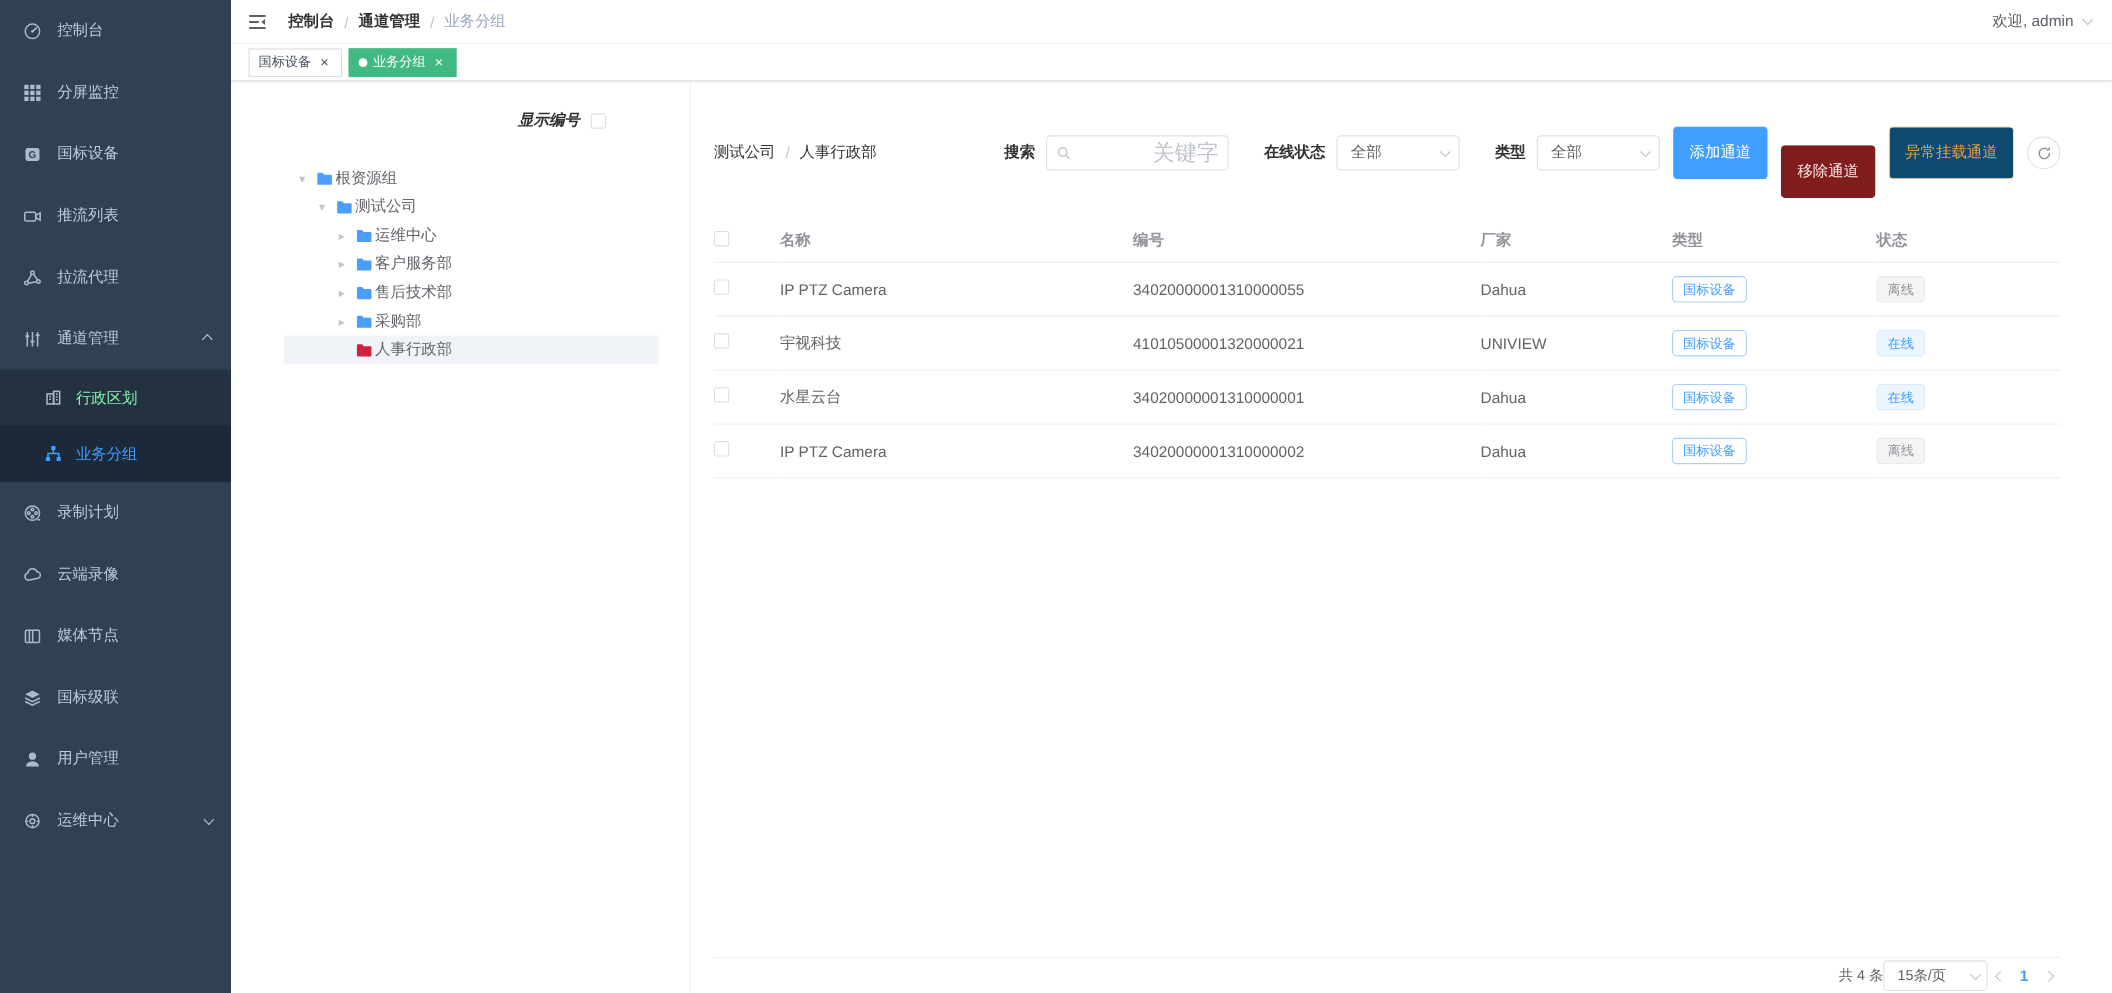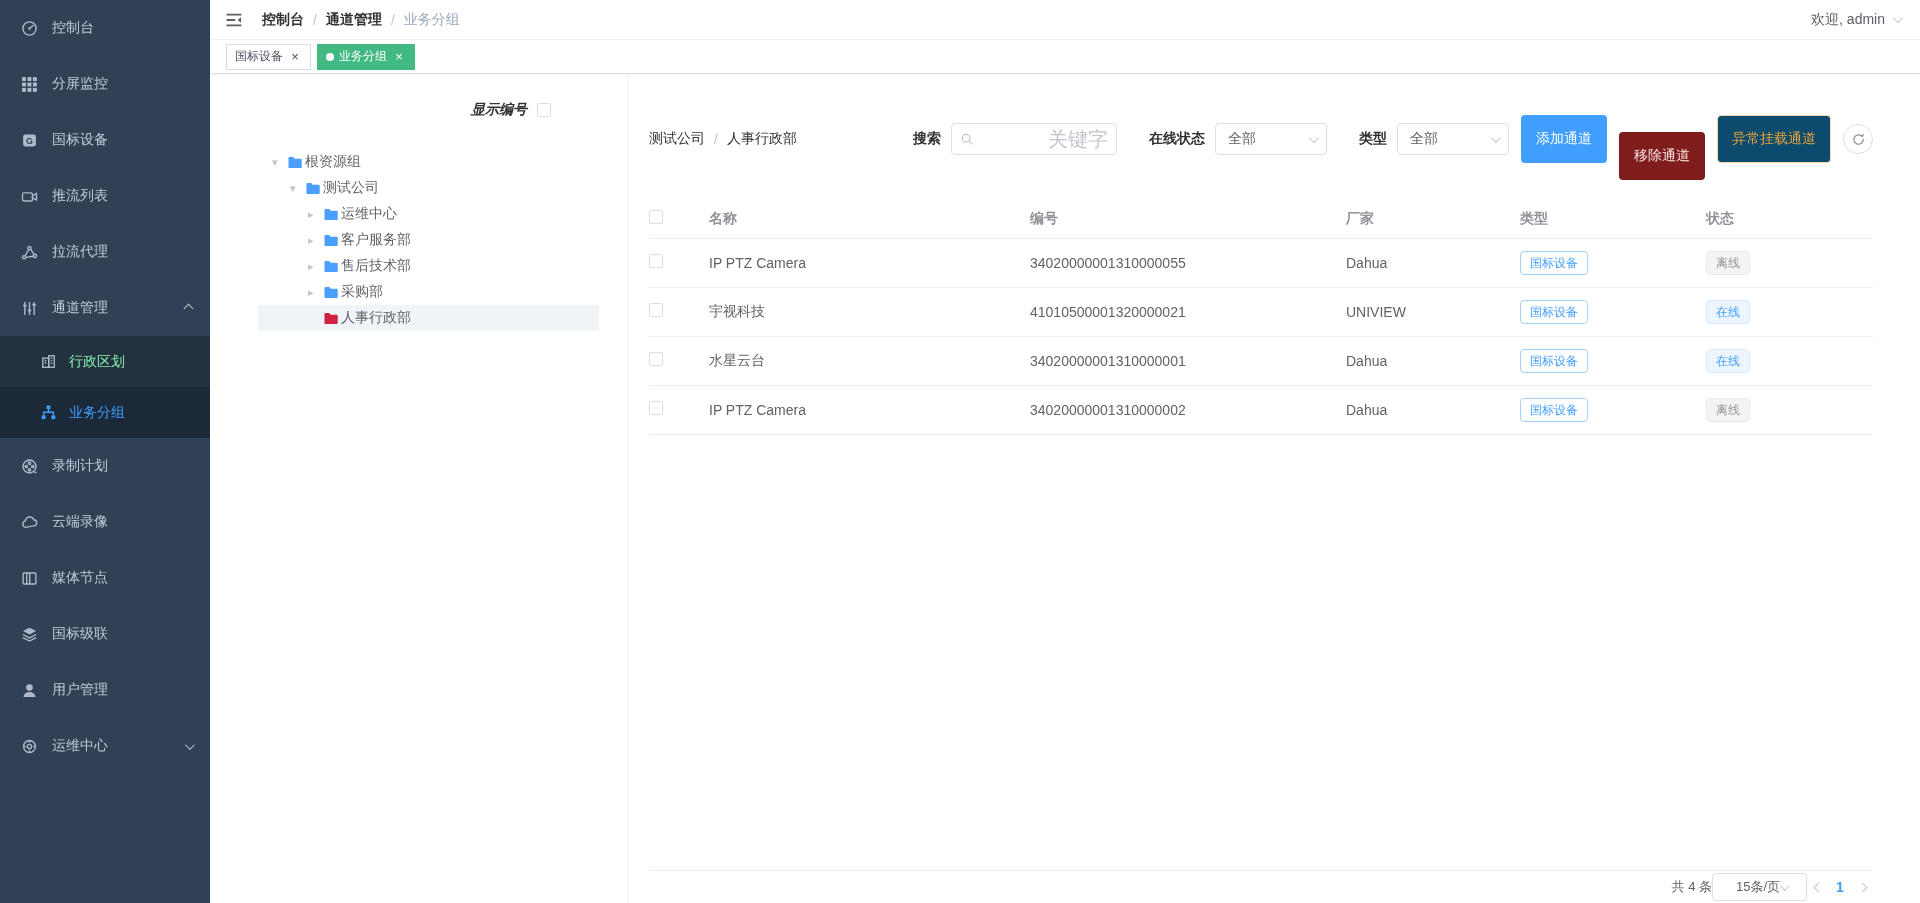--- a/index.html
+++ b/index.html
@@ -81,21 +81,21 @@
   .data-table col.c-vendor { width:174px; }
   .data-table col.c-type { width:186px; }
   .data-table th { text-align:left; color:#909399; font-weight:700; font-size:14px; height:38px; border-bottom:1px solid #ebeef5; padding:0 10px 0 0; }
   .data-table td { height:49px; color:#606266; font-size:14px; border-bottom:1px solid #ebeef5; padding:0 10px 0 0; }
   .tag { display:inline-block; height:24px; line-height:22px; padding:0 9px; border-radius:4px; font-size:12px; white-space:nowrap; }
   .tag-type { border:1px solid #a8d0fb; color:#409eff; background:#fff; cursor:pointer; }
   .tag-online { border:1px solid #d9ecff; color:#409eff; background:#ecf5ff; }
   .tag-offline { border:1px solid #e9e9eb; color:#909399; background:#f4f4f5; }
 
   .table-footer { margin-top:auto; border-top:1px solid #ebeef5; height:33px; flex-shrink:0; display:flex; align-items:center; justify-content:flex-end; color:#606266; font-size:13px; }
-  .select-sm { height:28px; width:95px; border:1px solid #dcdfe6; border-radius:4px; display:flex; align-items:center; justify-content:center; padding:0 8px 0 12px; color:#606266; cursor:pointer; font-size:13px; }
+  .select-sm { height:28px; width:95px; border:1px solid #dcdfe6; border-radius:4px; display:flex; align-items:center; justify-content:space-between; padding:0 8px 0 12px; color:#606266; cursor:pointer; font-size:13px; }
   .pg-btn { display:inline-flex; align-items:center; justify-content:center; width:22px; height:22px; cursor:pointer; color:#b4bccc; }
   .pg-num { color:#409eff; font-weight:700; width:22px; text-align:center; font-size:14px; }
 </style>
 </head>
 <body>
 
 <div class="app">
 
   <aside class="sidebar" id="sidebar">
       <div class="menu-item">

